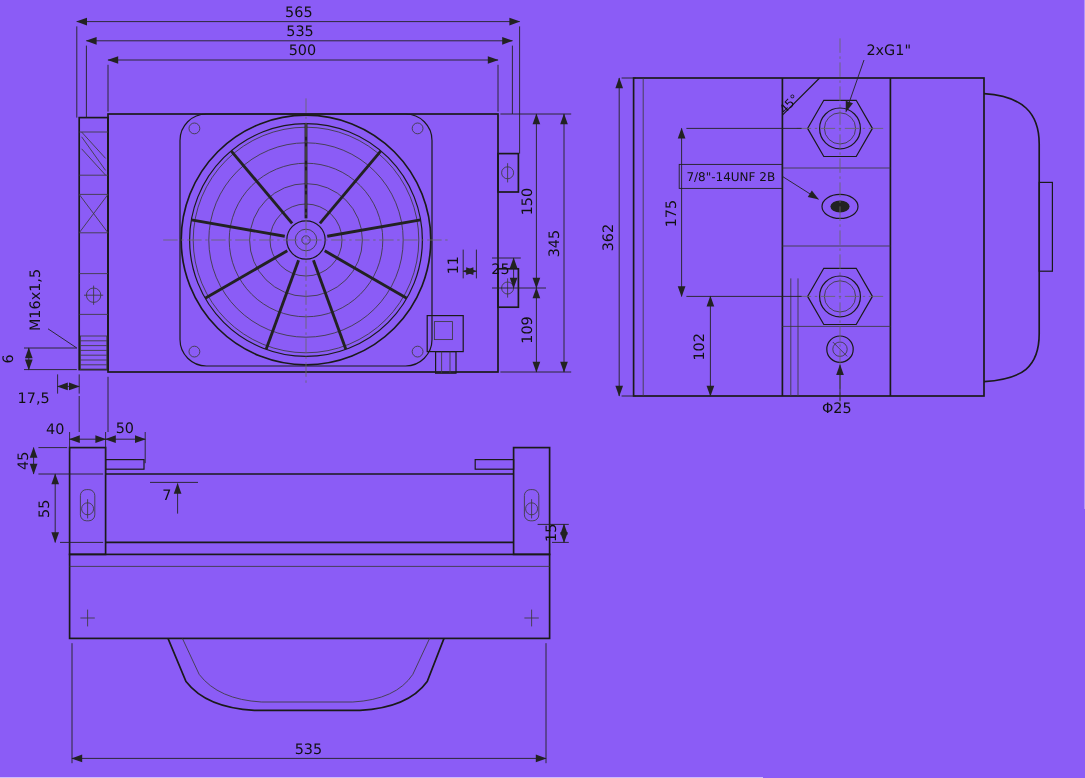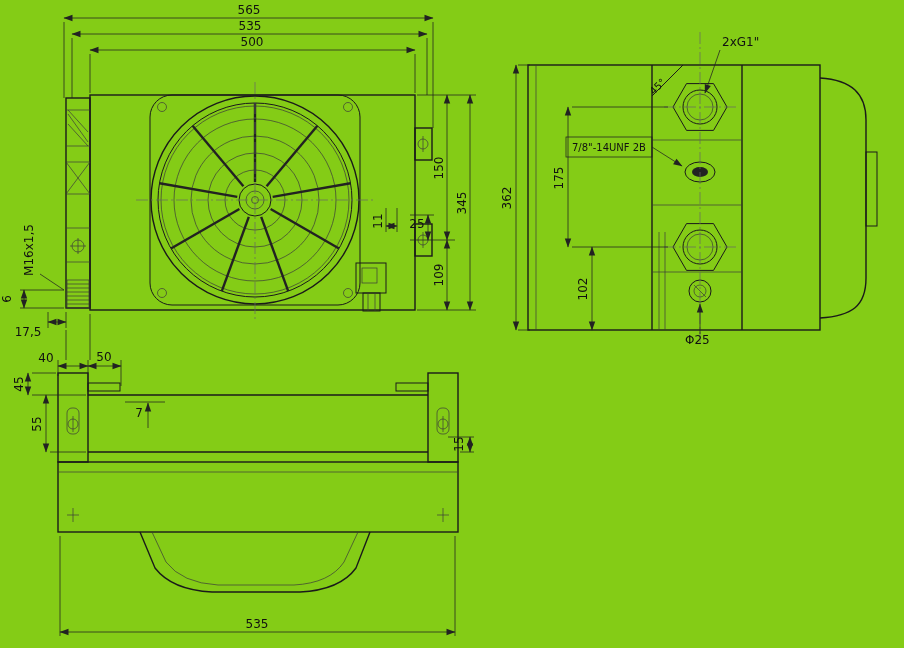--- a/index.html
+++ b/index.html
@@ -1,16 +1,16 @@
 <!DOCTYPE html>
 <html><head>
 <meta charset="utf-8">
 <style>
   html,body{margin:0;padding:0;background:#fff;}
-  .stage{position:relative;width:904px;height:648px;background:#84cc16;overflow:hidden;
+  .stage{position:relative;width:904px;height:648px;background:#8b5cf6;overflow:hidden;
          font-family:"DejaVu Sans",sans-serif;}
   svg{display:block}
   .out{stroke:#1a1a1a;stroke-width:1.4;fill:none;stroke-linejoin:miter}
   .med{stroke:#1a1a1a;stroke-width:1;fill:none}
   .thin{stroke:#3a3a3a;stroke-width:0.7;fill:none}
   .dim{stroke:#222;stroke-width:0.75;fill:none}
   .cl{stroke:#666;stroke-width:0.7;fill:none;stroke-dasharray:12 3 2 3}
   .spoke{stroke:#222;stroke-width:2.4;fill:none}
   text.d{font:12px "DejaVu Sans",sans-serif;fill:#111}
   text.s{font:10px "DejaVu Sans",sans-serif;fill:#111}

